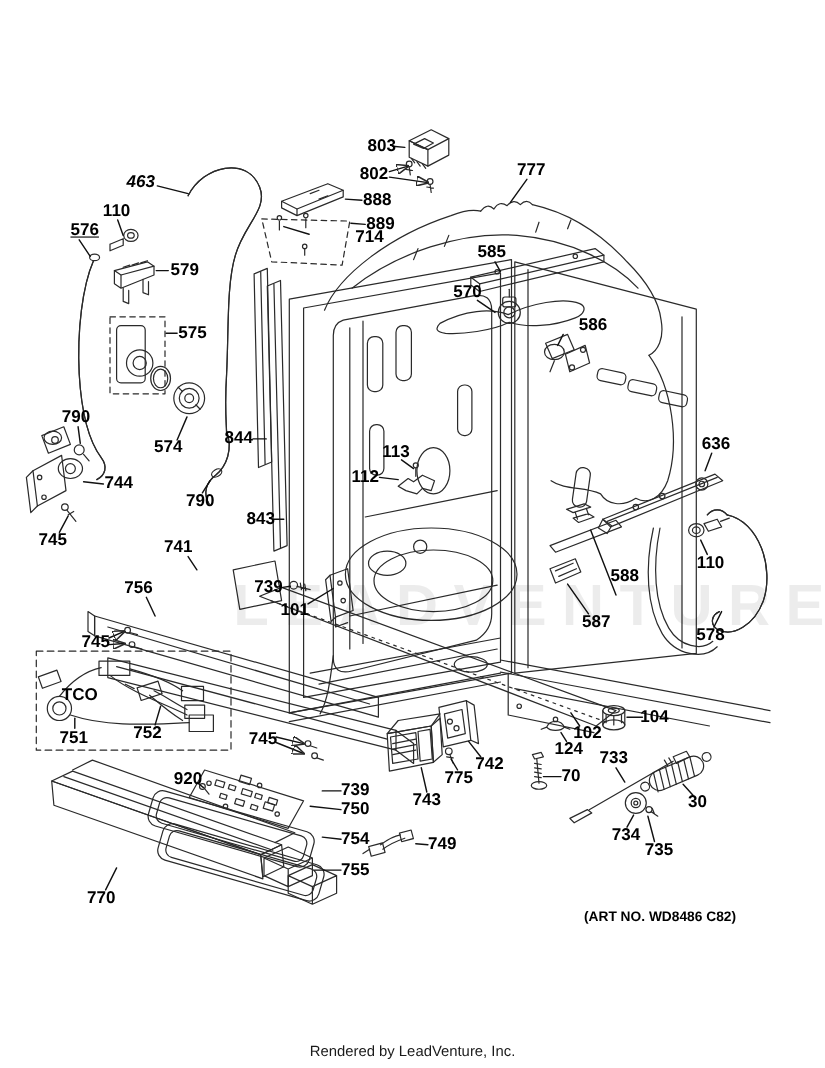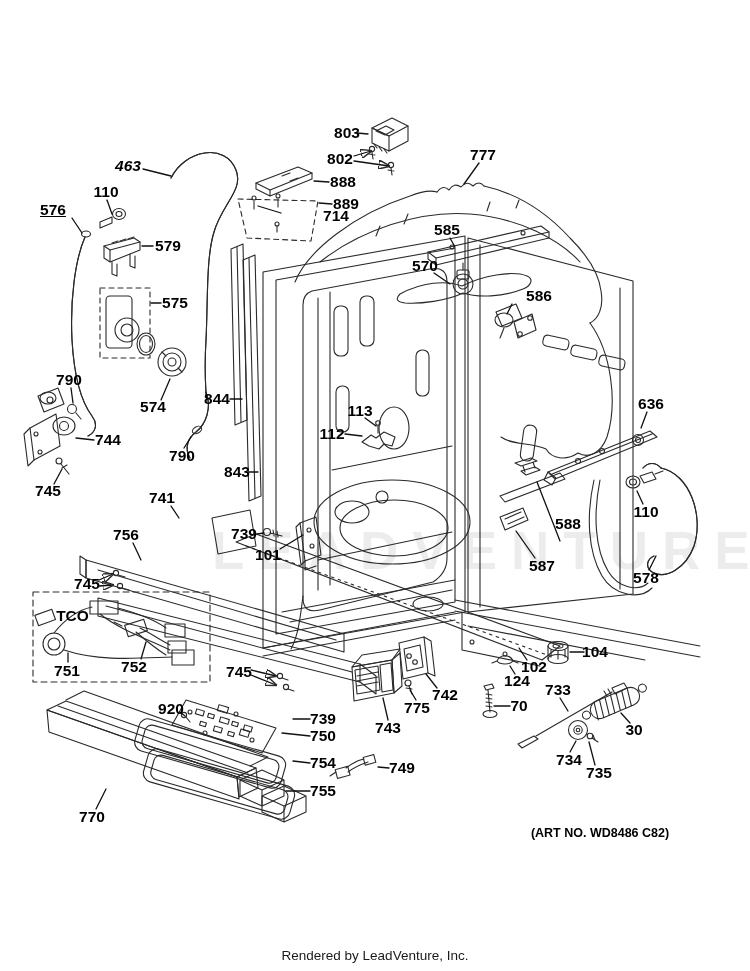--- a/index.html
+++ b/index.html
@@ -442,21 +442,21 @@
 
   <div id="labels">
       <div class="part-label" style="left: 347px; top: 133px;">803</div>
       <div class="part-label" style="left: 340px; top: 159px;">802</div>
       <div class="part-label" style="left: 343px; top: 182px;">888</div>
       <div class="part-label" style="left: 346px; top: 204px;">889</div>
       <div class="part-label" style="left: 292px; top: 216px; margin-left: 44px;">714</div>
       <div class="part-label" style="left: 483px; top: 155px;">777</div>
       <div class="part-label" style="left: 128px; top: 166px; font-style: italic;">463</div>
       <div class="part-label" style="left: 106px; top: 192px;">110</div>
-      <div class="part-label" style="left: 53px; top: 210px; text-decoration: underline;">576</div>
+      <div class="part-label" style="left: 77px; top: 210px; text-decoration: underline;">576</div>
       <div class="part-label" style="left: 168px; top: 246px;">579</div>
       <div class="part-label" style="left: 175px; top: 303px;">575</div>
       <div class="part-label" style="left: 447px; top: 230px;">585</div>
       <div class="part-label" style="left: 425px; top: 266px;">570</div>
       <div class="part-label" style="left: 514px; top: 296px; margin-left: 25px;">586</div>
       <div class="part-label" style="left: 69px; top: 380px;">790</div>
       <div class="part-label" style="left: 153px; top: 407px;">574</div>
       <div class="part-label" style="left: 217px; top: 399px;">844</div>
       <div class="part-label" style="left: 237px; top: 472px;">843</div>
       <div class="part-label" style="left: 332px; top: 434px;">112</div>
@@ -467,21 +467,21 @@
       <div class="part-label" style="left: 651px; top: 404px;">636</div>
       <div class="part-label" style="left: 646px; top: 512px;">110</div>
       <div class="part-label" style="left: 646px; top: 578px;">578</div>
       <div class="part-label" style="left: 162px; top: 498px;">741</div>
       <div class="part-label" style="left: 244px; top: 534px;">739</div>
       <div class="part-label" style="left: 268px; top: 555px;">101</div>
       <div class="part-label" style="left: 542px; top: 566px;">587</div>
       <div class="part-label" style="left: 568px; top: 524px;">588</div>
       <div class="part-label" style="left: 126px; top: 535px;">756</div>
       <div class="part-label" style="left: 87px; top: 584px;">745</div>
-      <div class="part-label" style="left: 51px; top: 616px; padding-left: 43px;">TCO</div>
+      <div class="part-label" style="left: 51px; top: 632px; padding-left: 43px;">TCO</div>
       <div class="part-label" style="left: 67px; top: 671px;">751</div>
       <div class="part-label" style="left: 134px; top: 667px;">752</div>
       <div class="part-label" style="left: 239px; top: 672px;">745</div>
       <div class="part-label" style="left: 323px; top: 719px;">739</div>
       <div class="part-label" style="left: 323px; top: 736px;">750</div>
       <div class="part-label" style="left: 323px; top: 763px;">754</div>
       <div class="part-label" style="left: 323px; top: 791px;">755</div>
       <div class="part-label" style="left: 402px; top: 768px;">749</div>
       <div class="part-label" style="left: 171px; top: 709px;">920</div>
       <div class="part-label" style="left: 388px; top: 728px;">743</div>

